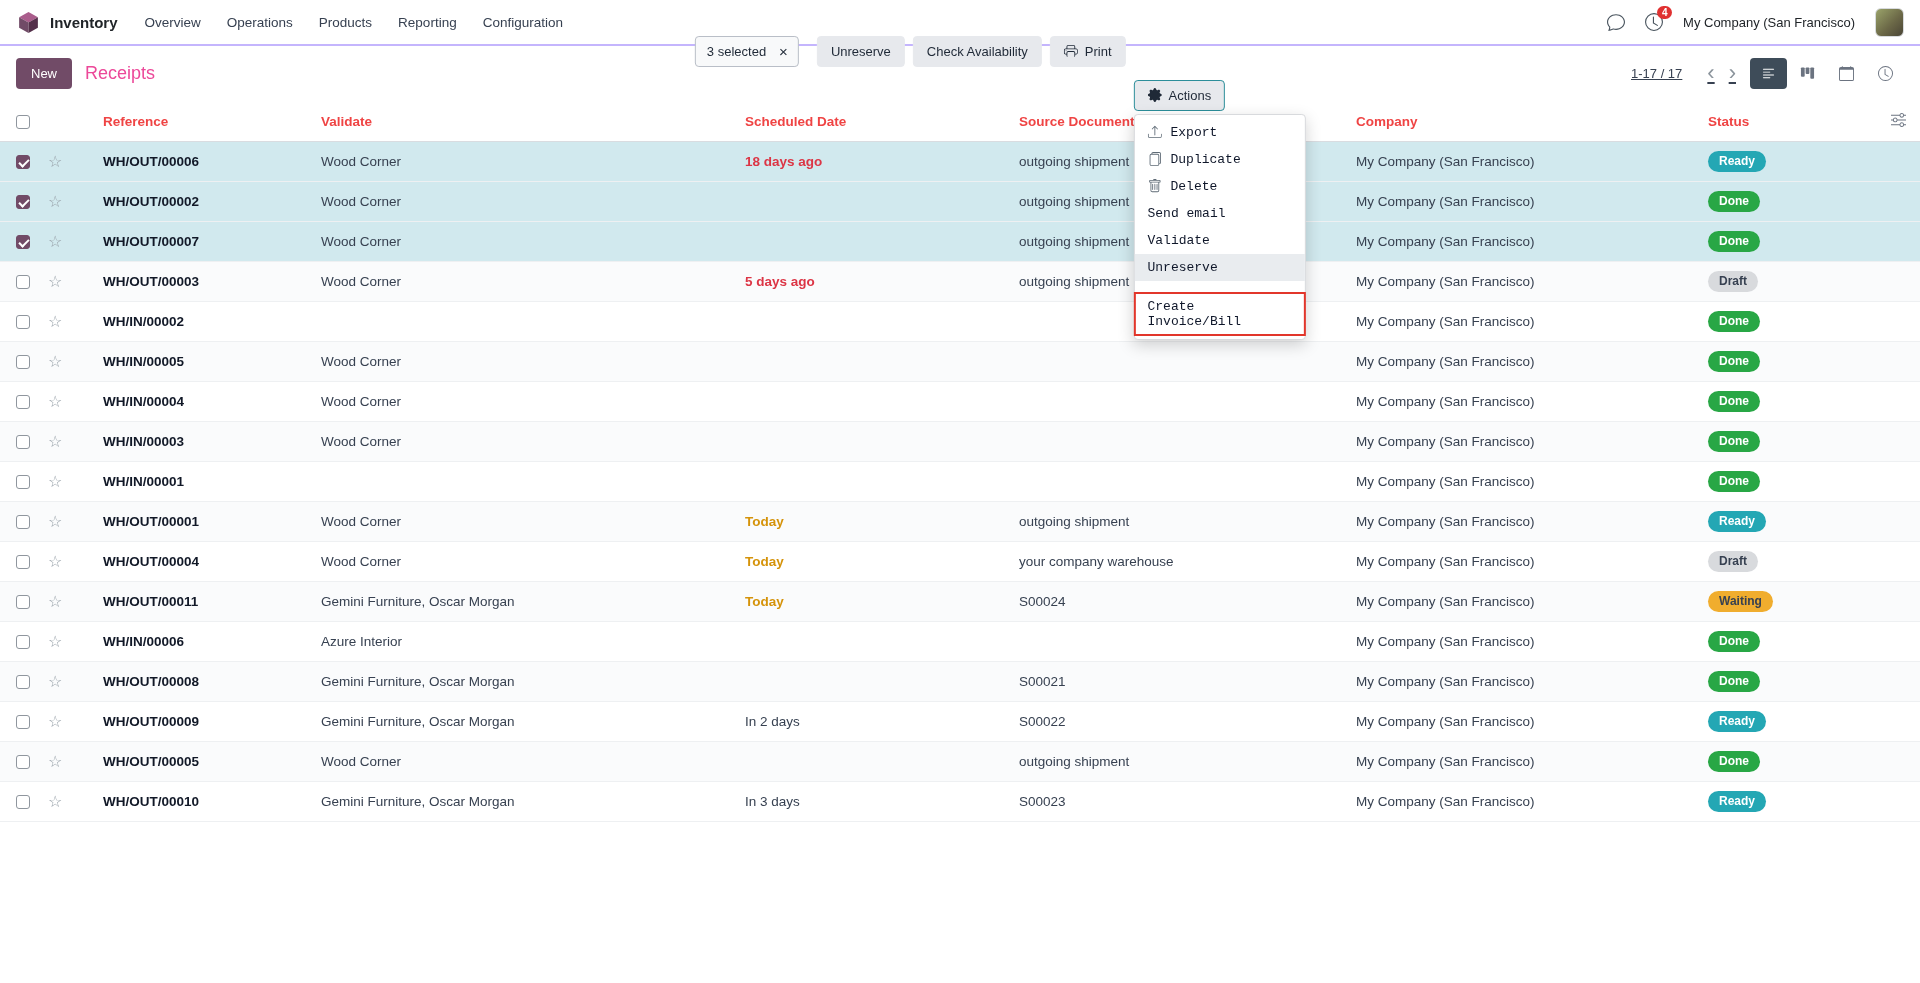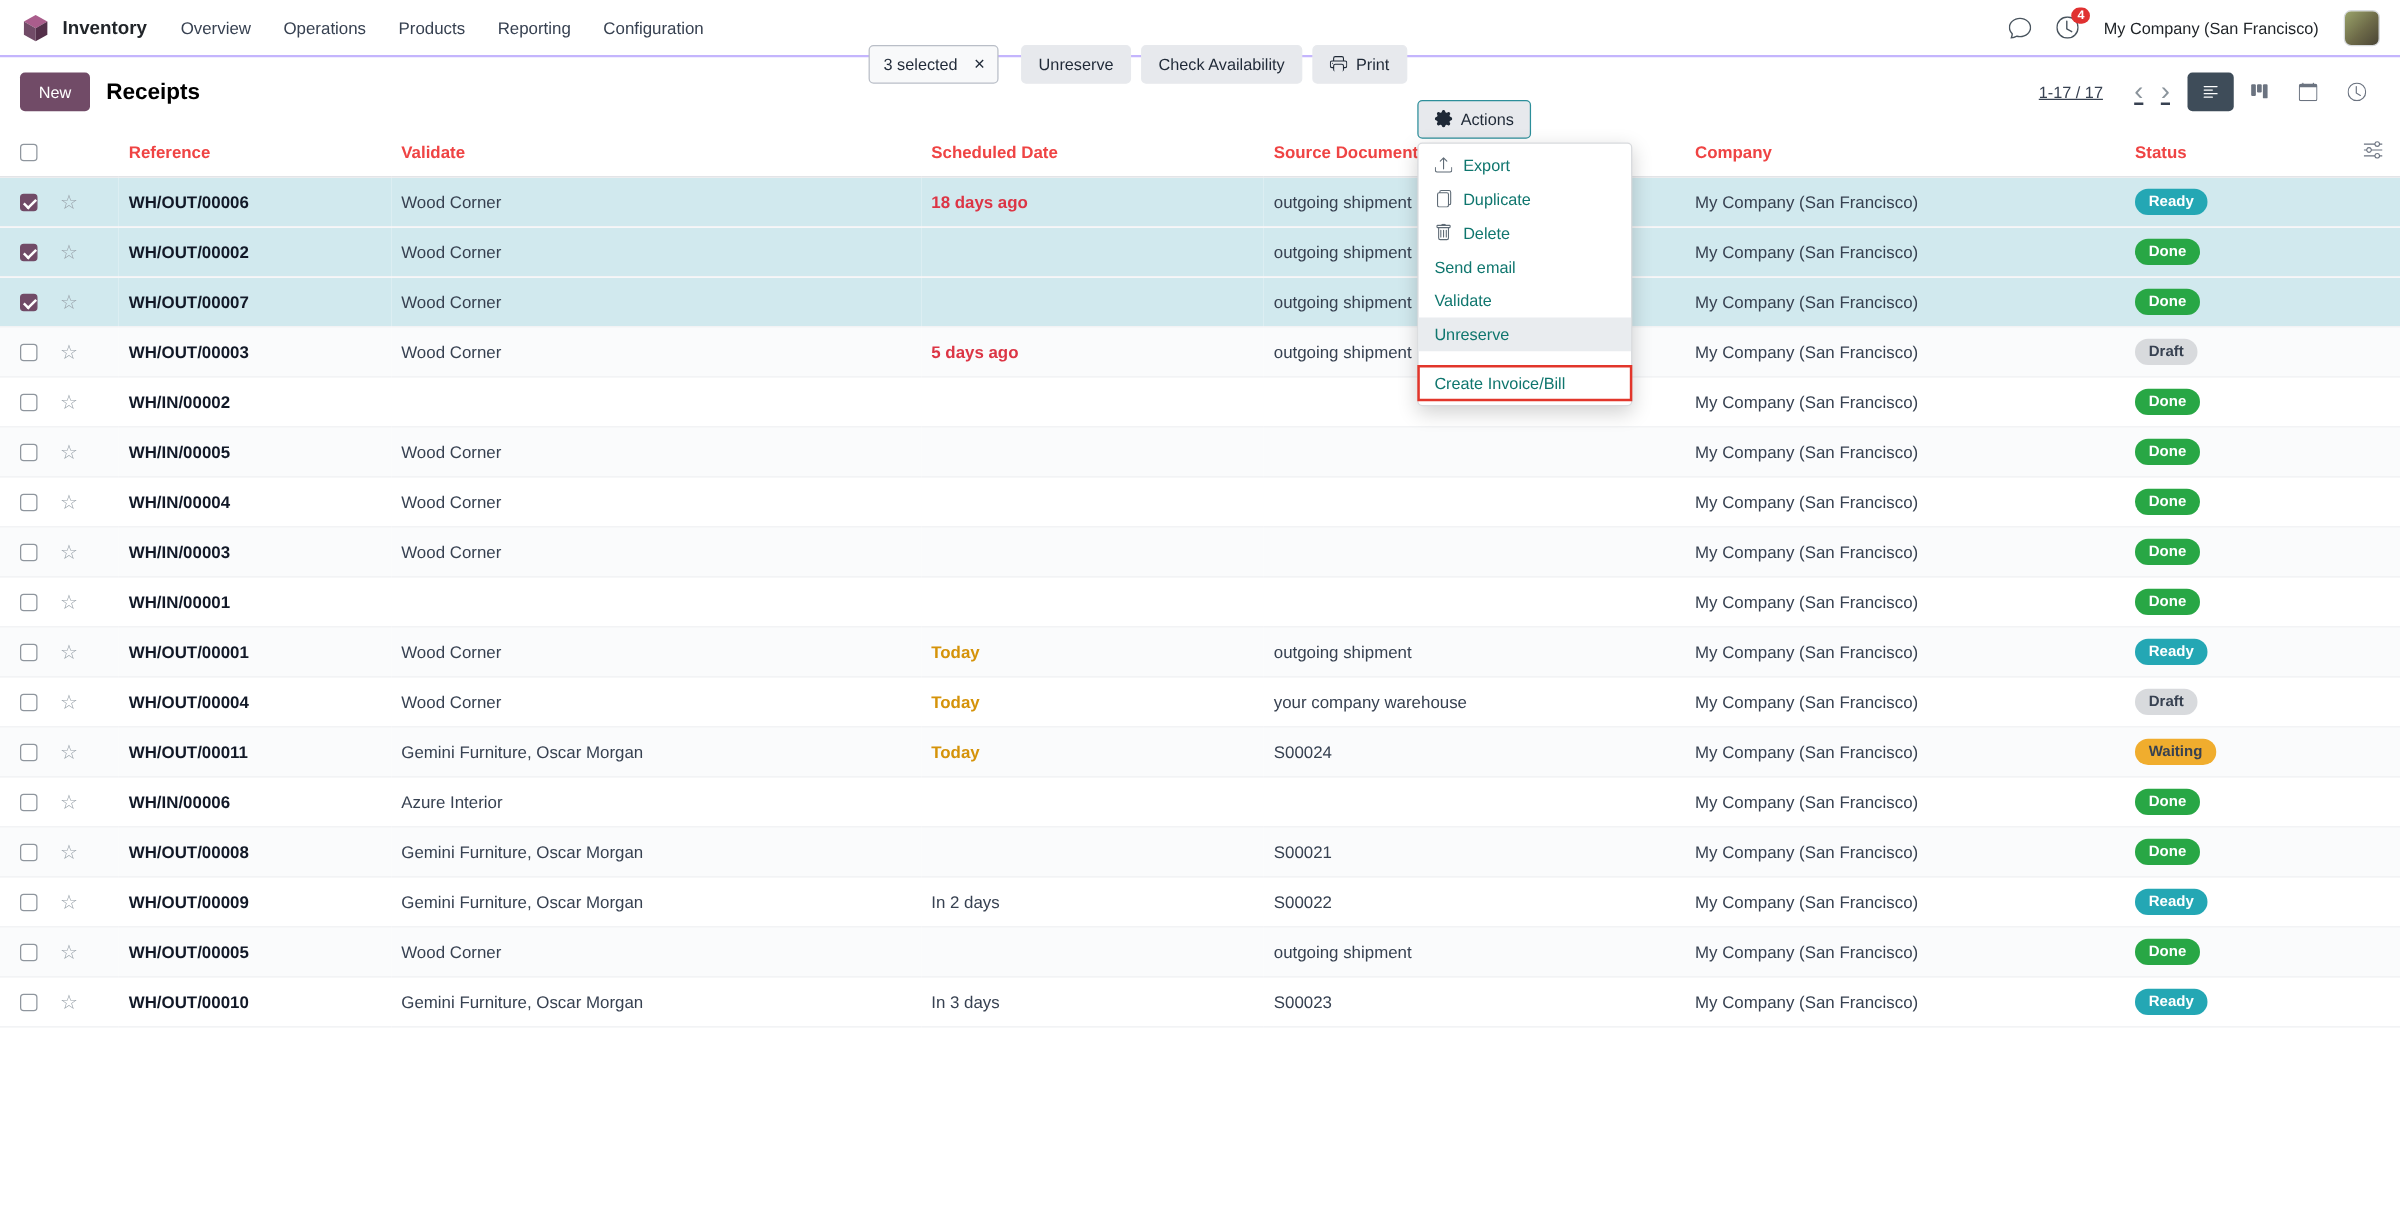--- a/index.html
+++ b/index.html
@@ -32,40 +32,40 @@
   .nav-right{margin-left:auto;display:flex;align-items:center;gap:20px;}
   .nav-icon{width:18px;height:18px;color:#49545e;position:relative;display:inline-flex;cursor:pointer;}
   .nav-icon svg{width:100%;height:100%;}
   .count-badge{position:absolute;top:-7px;right:-9px;background:#e03131;color:#fff;font-size:10px;font-weight:bold;border-radius:9px;padding:1.5px 4.5px;line-height:1;}
   .company-label{font-size:13px;color:#212529;cursor:pointer;}
   .avatar{width:29px;height:29px;border-radius:6px;background:linear-gradient(135deg,#9aa36a 0%,#6d6a48 55%,#4a4536 100%);border:1px solid #d7dadd;cursor:pointer;}
   
   .control-panel{height:54px;display:flex;align-items:center;padding:0 16px;position:relative;background:#fff;}
   .left-group{display:flex;align-items:center;gap:13px;}
   .btn-new{background:var(--brand);color:#fff;border:none;border-radius:4px;font-size:13px;font-weight:500;padding:8px 15px;cursor:pointer;font-family:inherit;}
-  .view-title{font-size:18px;color:#000000;font-weight:bold;}
+  .view-title{font-size:18px;color:#ec4899;}
   .center-group{position:absolute;left:50%;transform:translateX(-50%);display:flex;align-items:flex-start;gap:8px;}
   .btn{display:inline-flex;align-items:center;gap:7px;background:#e7e9ed;border:1px solid #e7e9ed;color:#1f2937;font-size:13px;height:31px;padding:0 13px;border-radius:4px;cursor:pointer;font-family:inherit;white-space:nowrap;}
   .btn svg{width:14px;height:14px;}
   .btn-actions{border-color:var(--accent-open-border);margin-top:44px;}
   .selection-pill{display:inline-flex;align-items:center;height:31px;border:1px solid #b9bec7;background:#f8f9fa;border-radius:4px;margin-right:10px;cursor:pointer;}
   .sel-label{padding:0 11px;font-size:13px;color:#1f2937;}
   .sel-clear{padding:0 10px 0 2px;font-size:15px;color:#1f2937;}
   .right-group{margin-left:auto;display:flex;align-items:center;gap:14px;}
   .pager{display:flex;align-items:center;gap:25px;font-size:13px;color:#374151;text-decoration:underline;}
   .pager-arrows{display:flex;align-items:center;gap:14px;}
   .pager-arrow{font-size:22px;color:#8b949c;line-height:1;cursor:pointer;user-select:none;}
   .view-switcher{display:flex;align-items:center;gap:2px;}
   .vs-btn{width:37px;height:31px;display:flex;align-items:center;justify-content:center;color:#6b7380;cursor:pointer;border-radius:4px;}
   .vs-btn svg{width:15px;height:15px;}
   .vs-btn.active{background:#3e4c59;color:#fff;}
   
   .actions-wrap{position:relative;}
   .dropdown{position:absolute;top:calc(100% + 3px);left:0;width:172px;background:#fff;border:1px solid #d8dadd;border-radius:4px;box-shadow:0 5px 16px rgba(0,0,0,.18);padding:4px 0;z-index:1000;}
-  .menu-item{display:flex;align-items:center;gap:9px;padding:6px 13px;font-size:13px;color:#0f766e;cursor:pointer;line-height:15px;}
+  .menu-item{display:flex;align-items:center;gap:9px;padding:6px 13px;font-size:13px;color:#0f172a;cursor:pointer;line-height:15px;font-family:Liberation Mono, monospace;}
   .menu-item .mi-icon{width:14px;height:14px;color:#5f6b76;display:none;align-items:center;flex:0 0 auto;}
   .menu-item .mi-icon svg{width:14px;height:14px;}
   .menu-item.has-icon .mi-icon{display:inline-flex;}
   .menu-item.hovered{background:#e9ecef;}
   .menu-item.annotated{outline:2px solid var(--annotation-red);outline-offset:-1px;margin-top:12px;}
   
   .list-table{width:100%;border-collapse:collapse;table-layout:fixed;}
   .list-table th{font-size:13.5px;font-weight:bold;color:#ef4444;text-align:left;padding:12px 8px 11px;border-bottom:1px solid #d9dce0;white-space:nowrap;overflow:hidden;}
   .list-table td{font-size:13.5px;color:#374151;padding:0 8px;height:40px;border-bottom:1px solid #eef0f2;white-space:nowrap;overflow:hidden;}
   .cell-check{padding-left:16px !important;width:40px;}

